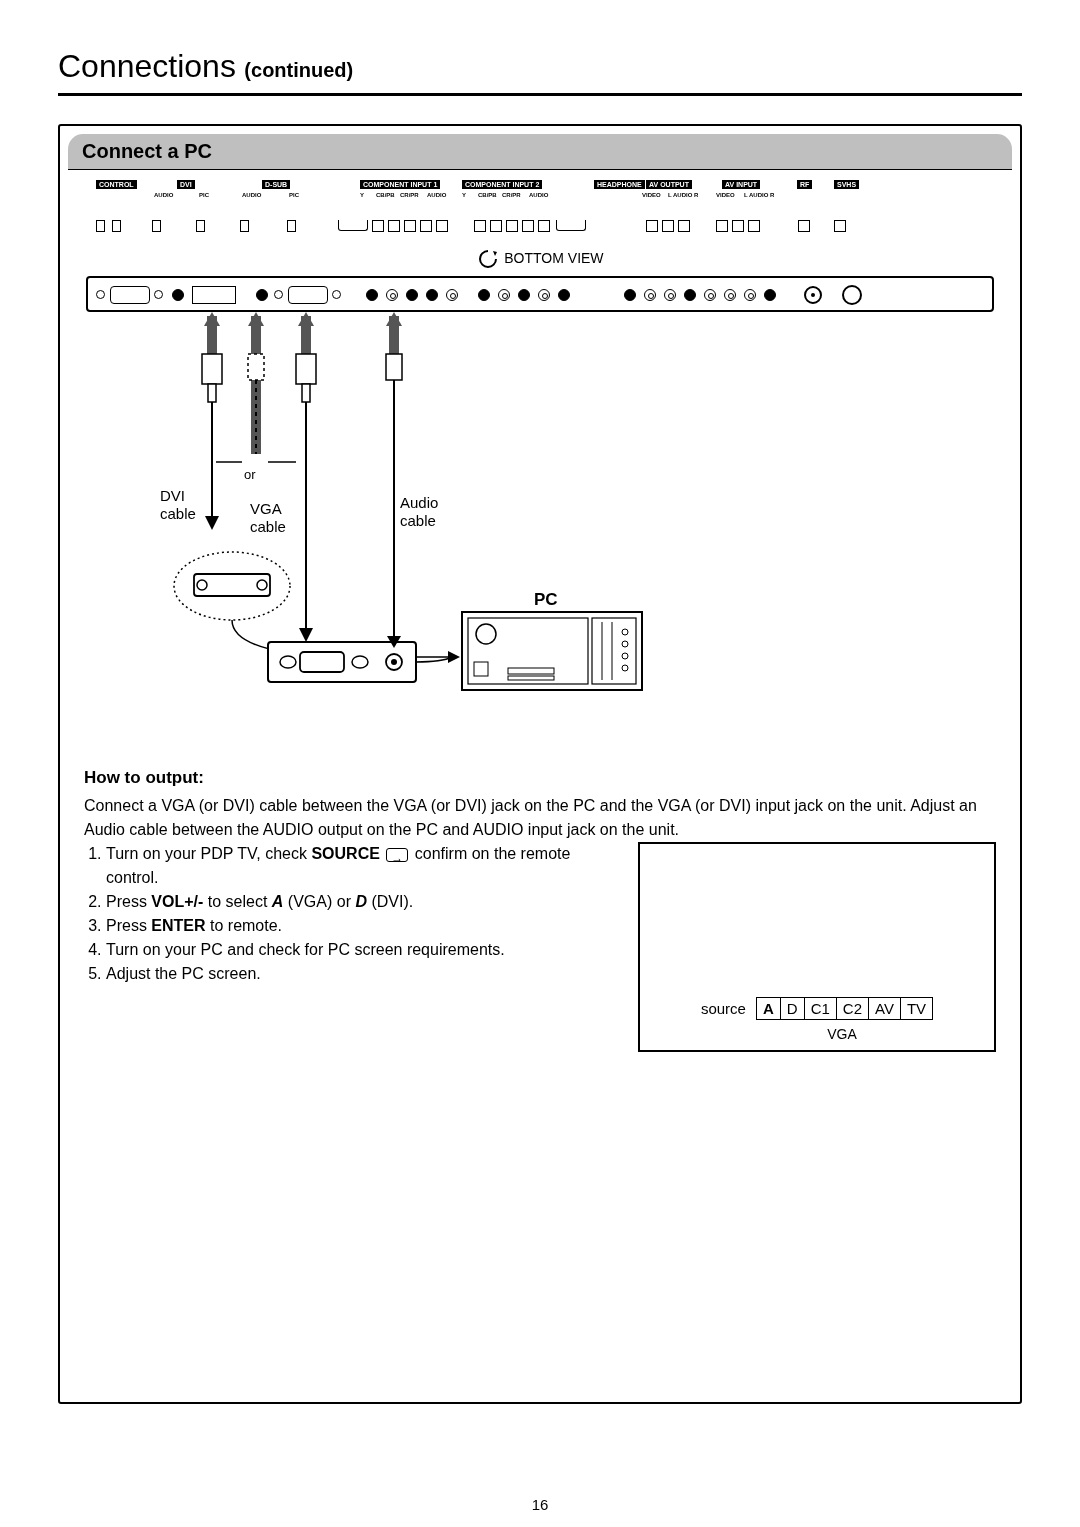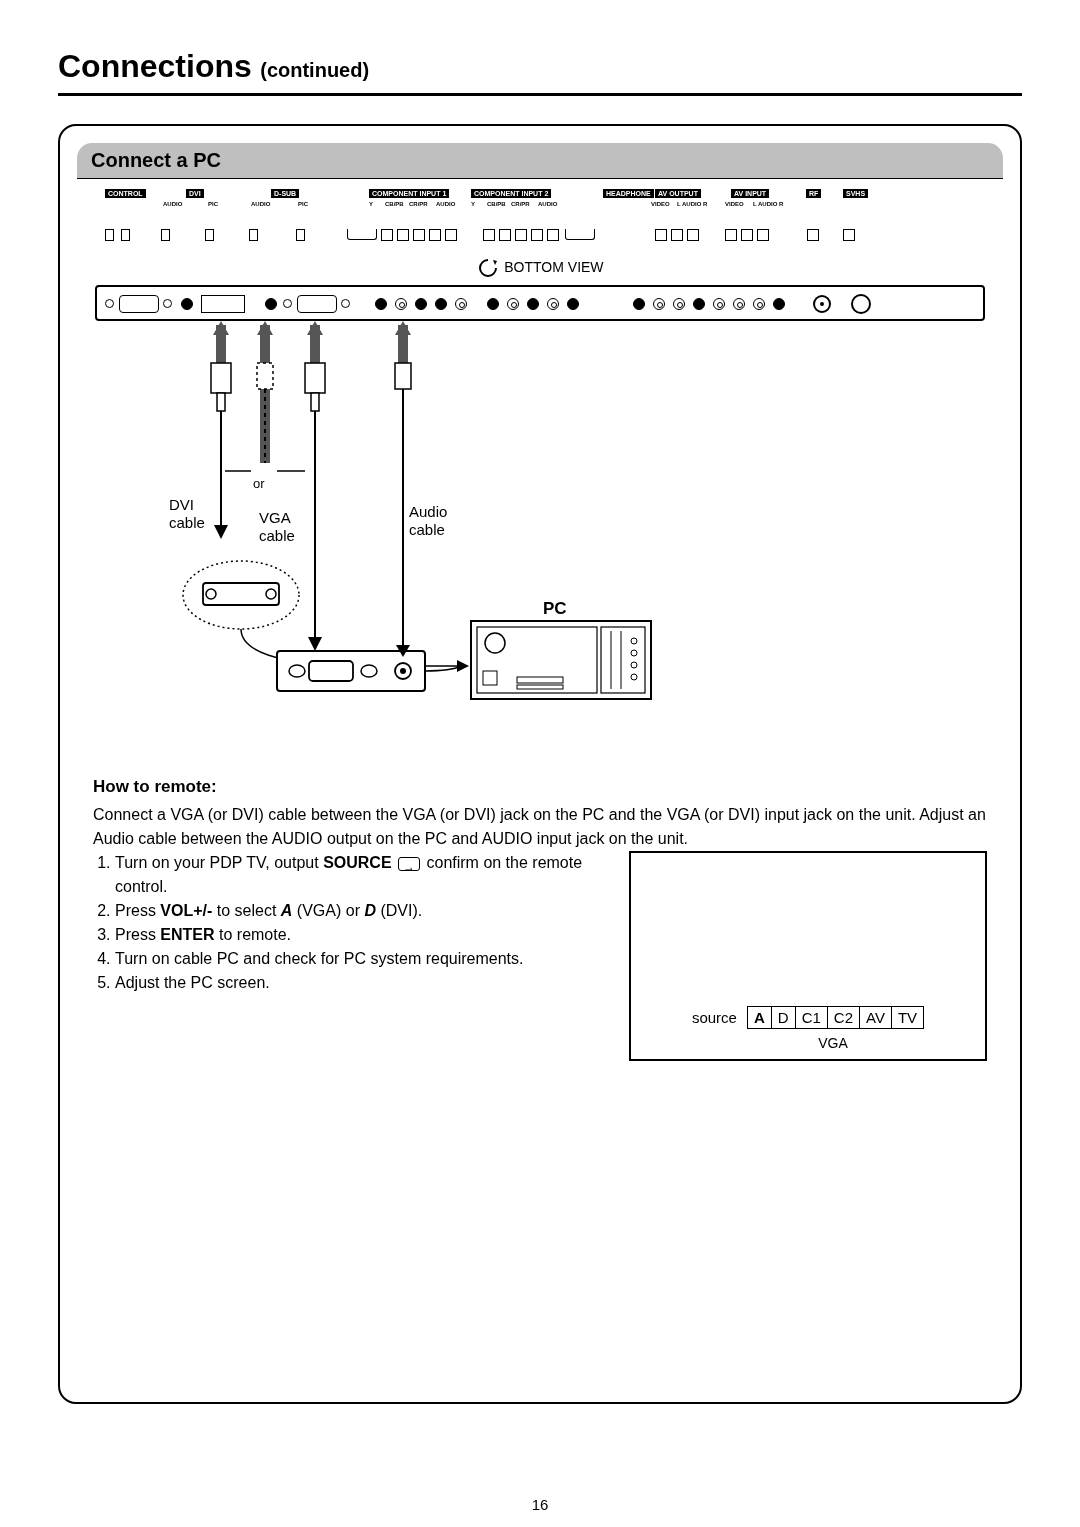--- a/index.html
+++ b/index.html
@@ -12,33 +12,33 @@
     padding: 48px 58px 30px 58px;
     position: relative;
   }
   .title-row {
     border-bottom: 3px solid #000;
     padding-bottom: 8px;
     margin-bottom: 28px;
   }
   .title-main {
     font-size: 32px;
-    font-weight: bold;
+    font-weight: normal;
     display: inline;
   }
   .title-sub {
     font-size: 20px;
     font-weight: bold;
     display: inline;
     margin-left: 4px;
   }
   .outer-box {
     border: 2.5px solid #000;
-    border-radius: 18px;
-    padding: 17px;
+    border-radius: 3px;
+    padding: 8px;
     min-height: 1280px;
     overflow: hidden;
   }
   .section-bar {
     background: #bfbfbf;
     padding: 6px 14px;
     font-size: 20px;
     font-weight: bold;
     border-bottom: 1.5px solid #000;
     border-top-left-radius: 15px;
@@ -300,39 +300,39 @@
 cable</span>
       <span class="cable-lbl" style="left:168px; top:188px; white-space:pre;">VGA
 cable</span>
       <span class="cable-lbl" style="left:318px; top:182px; white-space:pre;">Audio
 cable</span>
       <span class="pc-lbl" style="left:452px; top:278px;">PC</span>
     </div>
   </div>
 
   <div class="text-block">
-    <div class="sub-head">How to remote:</div>
+    <div class="sub-head">How to output:</div>
     <div>Connect a VGA (or DVI) cable between the VGA (or DVI) jack on the PC and the VGA (or DVI) input jack on the unit. Adjust an Audio cable between the AUDIO output on the PC and AUDIO input jack on the unit.</div>
   </div>
 
 
   <div class="two-col">
     <div class="col-left">
       <ol>
         <li>
-          <span>Turn on your PDP TV, output </span><b>SOURCE</b>
+          <span>Turn on your PDP TV, check </span><b>SOURCE</b>
           <span class="source-icon"></span><span> confirm on the remote control.</span>
         </li>
         <li>
           <span>Press </span><b>VOL+/-</b><span> to select </span><b><i>A</i></b><span> (VGA) or </span><b><i>D</i></b><span> (DVI).</span>
         </li>
         <li>
           <span>Press </span><b>ENTER</b><span> to remote.</span>
         </li>
-        <li>Turn on cable PC and check for PC system requirements.</li>
+        <li>Turn on your PC and check for PC screen requirements.</li>
         <li>Adjust the PC screen.</li>
       </ol>
     </div>
     <div class="osd-box">
       <div class="src-row">
         <span>source</span>
         <span class="src-cells" id="src-cells">
             <span class="sel">A</span>
             <span>D</span>
             <span>C1</span>

